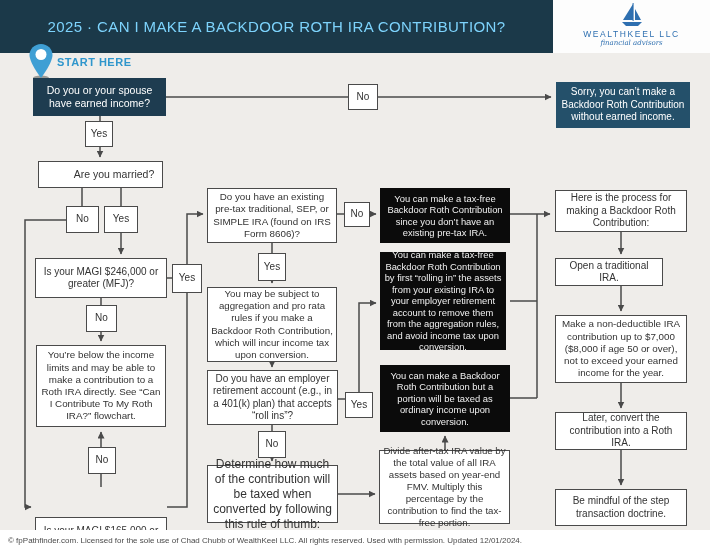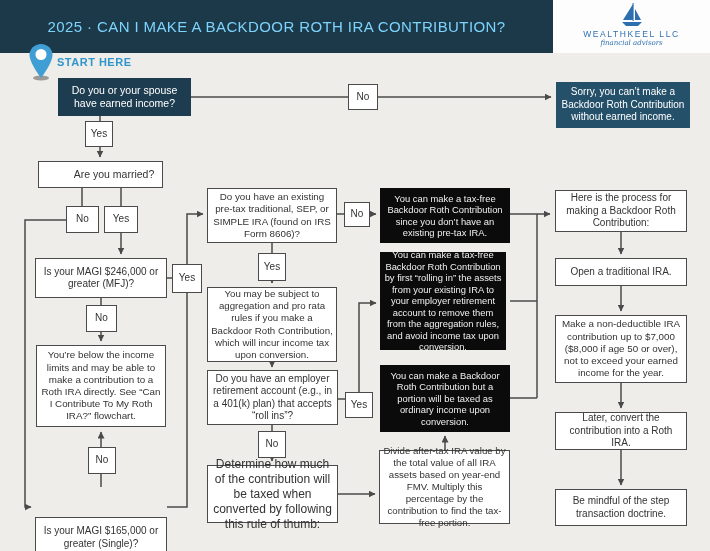--- a/index.html
+++ b/index.html
@@ -24,21 +24,21 @@
 
   
   .box{position:absolute;display:flex;align-items:center;justify-content:center;text-align:center;
        background:#fff;border:1.5px solid #4a4a4a;box-sizing:border-box;color:#333;
        font-size:10px;line-height:1.25;padding:2px 3px;}
   .tag{font-size:10px;padding:0;}
   .dark{background:#1e3c50;border:none;color:#fff;}
   .sorry{background:#24506a;border:none;color:#fff;}
   .black{background:#0b0b0b;border:none;color:#f0f0f0;font-size:9.4px;line-height:1.22;}
 
-  #n-earned{left:33px;top:78px;width:133px;height:38px;font-size:10.5px;margin-left:25px;}
+  #n-earned{left:33px;top:78px;width:133px;height:38px;font-size:10.5px;}
   #n-no-earned{left:348px;top:84px;width:30px;height:26px;}
   #n-sorry{left:556px;top:82px;width:134px;height:46px;}
   #n-yes-earned{left:85px;top:121px;width:28px;height:26px;}
   #n-married{left:38px;top:161px;width:125px;height:27px;font-size:10.5px;padding-left:30px;}
   #n-married-no{left:66px;top:206px;width:33px;height:27px;}
   #n-married-yes{left:104px;top:206px;width:34px;height:27px;}
   #n-magi-mfj{left:35px;top:258px;width:132px;height:40px;}
   #n-magi-yes{left:172px;top:264px;width:30px;height:29px;}
   #n-mfj-no{left:86px;top:305px;width:31px;height:27px;}
   #n-below{left:36px;top:345px;width:130px;height:82px;font-size:9.8px;}
@@ -50,21 +50,21 @@
   #n-employer{left:207px;top:370px;width:131px;height:55px;font-size:10px;}
   #n-employer-yes{left:345px;top:392px;width:28px;height:26px;}
   #n-employer-no{left:258px;top:431px;width:28px;height:27px;}
   #n-determine{left:207px;top:465px;width:131px;height:58px;font-size:12px;}
   #n-black1{left:380px;top:188px;width:130px;height:55px;}
   #n-pretax-no{left:344px;top:202px;width:26px;height:25px;}
   #n-black2{left:380px;top:252px;width:126px;height:98px;}
   #n-black3{left:380px;top:365px;width:130px;height:67px;}
   #n-divide{left:379px;top:450px;width:131px;height:74px;font-size:9.7px;}
   #n-process{left:555px;top:190px;width:132px;height:42px;}
-  #n-open{left:555px;top:258px;width:132px;height:28px;}
+  #n-open{left:555px;top:258px;width:108px;height:28px;}
   #n-make{left:555px;top:315px;width:132px;height:68px;font-size:9.8px;}
   #n-later{left:555px;top:412px;width:132px;height:38px;}
   #n-mindful{left:555px;top:489px;width:132px;height:37px;}
 
   
   #ftr{position:absolute;left:0;top:530px;width:710px;height:21px;background:#ffffff;
        display:flex;align-items:center;}
   #ftr .ftxt{color:#4a4a4a;font-size:8px;margin-left:8px;}
 </style>
 </head>
@@ -154,13 +154,16 @@
   <div class="box tag" id="n-pretax-no">No</div>
   <div class="box black" id="n-black2">You can make a tax-free Backdoor Roth Contribution by first “rolling in” the assets from your existing IRA to your employer retirement account to remove them from the aggregation rules, and avoid income tax upon conversion.</div>
   <div class="box black" id="n-black3">You can make a Backdoor Roth Contribution but a portion will be taxed as ordinary income upon conversion.</div>
   <div class="box" id="n-divide">Divide after-tax IRA value by the total value of all IRA assets based on year-end FMV. Multiply this percentage by the contribution to find the tax-free portion.</div>
   <div class="box" id="n-process">Here is the process for making a Backdoor Roth Contribution:</div>
   <div class="box" id="n-open">Open a traditional IRA.</div>
   <div class="box" id="n-make">Make a non-deductible IRA contribution up to $7,000 ($8,000 if age 50 or over), not to exceed your earned income for the year.</div>
   <div class="box" id="n-later">Later, convert the contribution into a Roth IRA.</div>
   <div class="box" id="n-mindful">Be mindful of the step transaction doctrine.</div>
 
+  <div id="ftr">
+    <div class="ftxt">© fpPathfinder.com. Licensed for the sole use of Chad Chubb of WealthKeel LLC. All rights reserved. Used with permission. Updated 12/01/2024.</div>
+  </div>
 </div>
 
 </body></html>

